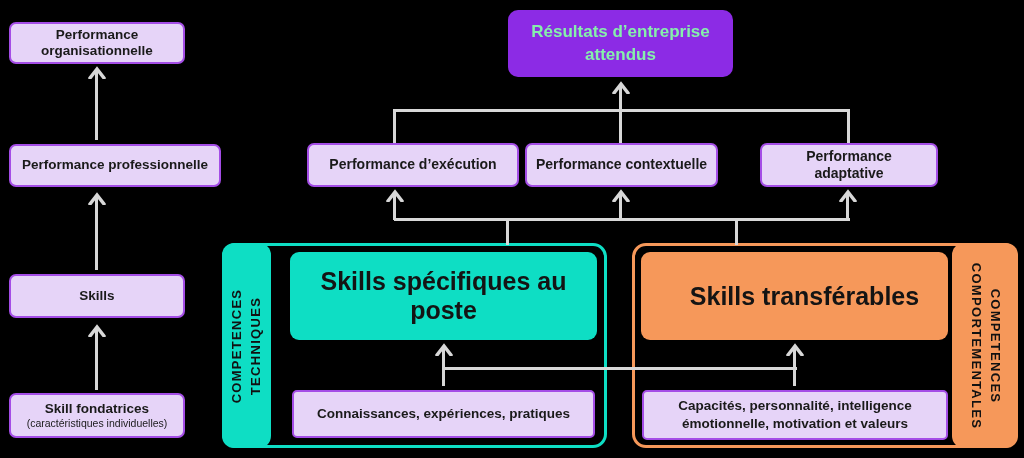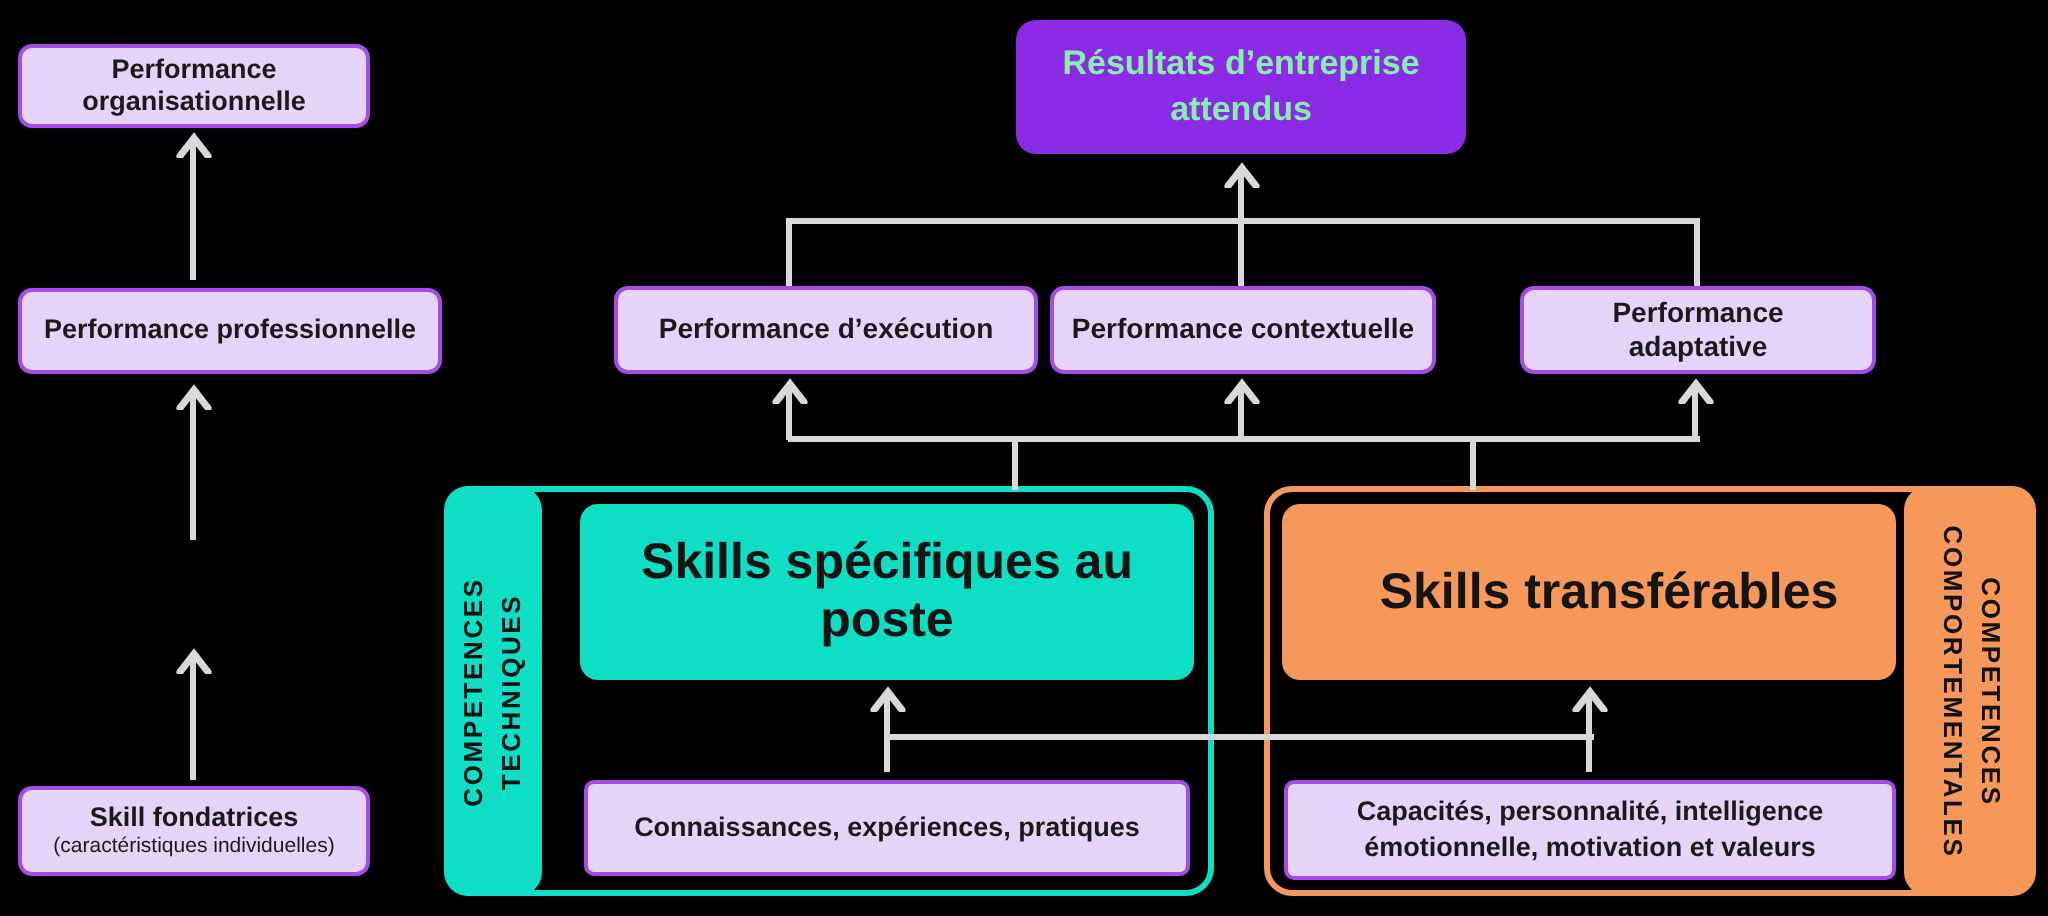--- a/index.html
+++ b/index.html
@@ -59,20 +59,23 @@
 </head>
 <body>
 
 <div class="stage">
 
   <div class="abs lbox" style="left:9px;top:22px;width:176px;height:42px">
     <span>Performance organisationnelle</span>
   </div>
   <div class="abs lbox" style="left:9px;top:144px;width:212px;height:43px">
     <span>Performance professionnelle</span>
+  </div>
+  <div class="abs lbox" style="left:9px;top:274px;width:176px;height:44px">
+    <span>Skills</span>
   </div>
   <div class="abs lbox" style="left:9px;top:393px;width:176px;height:45px">
     <span>Skill fondatrices</span>
     <span class="sub">(caractéristiques individuelles)</span>
   </div>
 
   <svg class="chev" style="left:88px;top:66px" width="18" height="13">
       <path d="M2 12 L9 3 L16 12" fill="none" stroke-width="3.5" stroke-linecap="round" style="stroke:var(--connector)"></path>
     </svg>
   <div class="stem" style="left:95px;top:70px;height:70px"></div>

